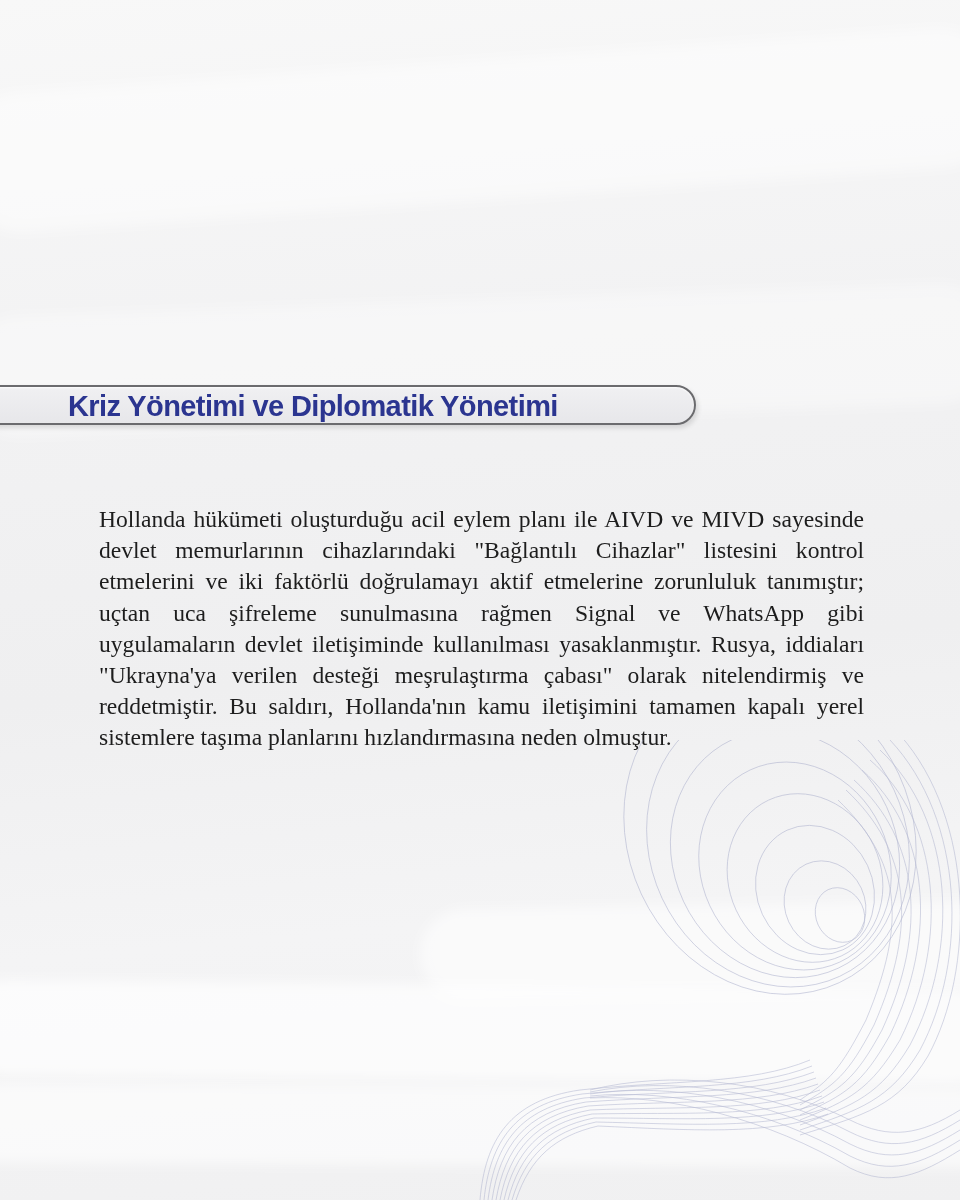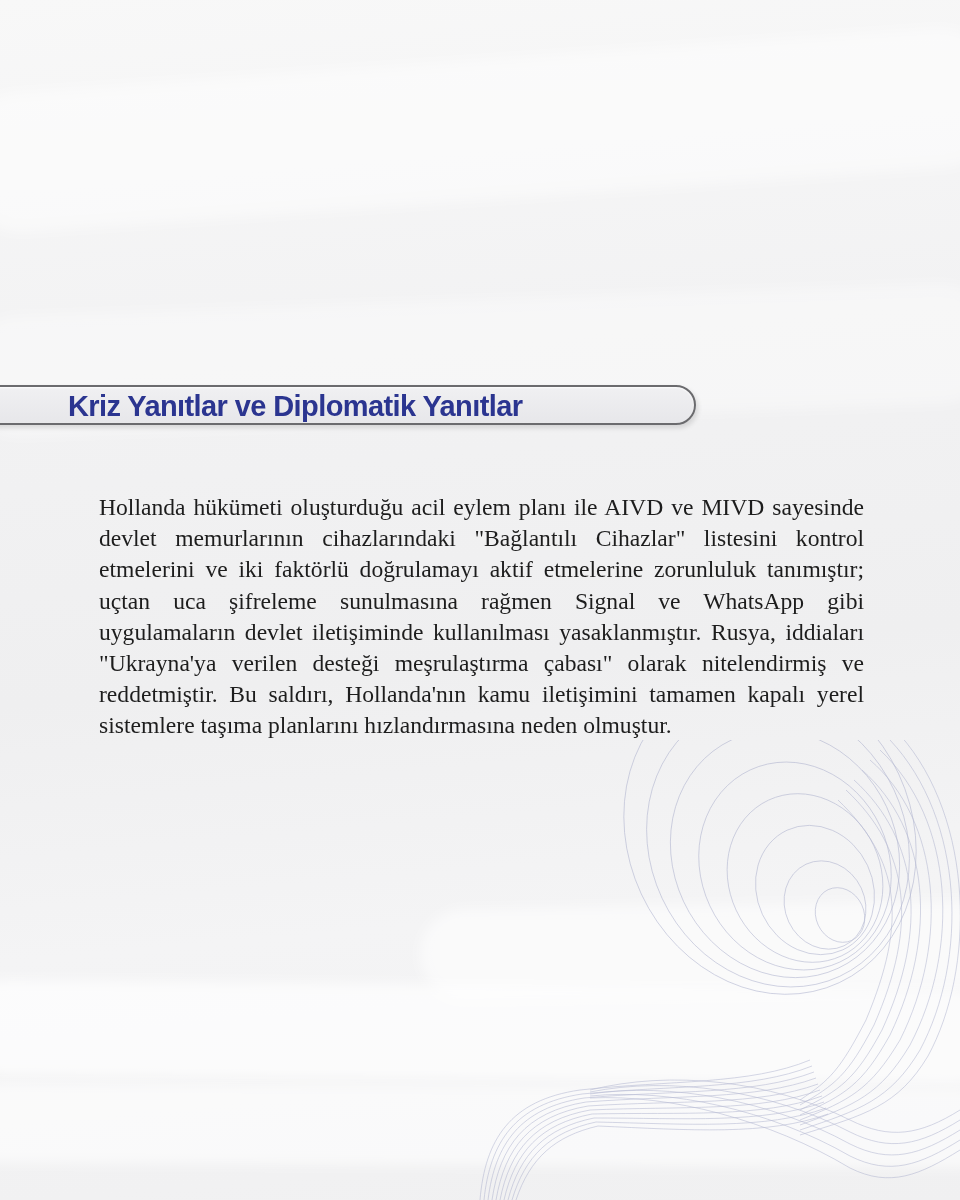--- a/index.html
+++ b/index.html
@@ -50,21 +50,21 @@
       font-size: 29px;
       letter-spacing: -0.6px;
       color: #2b3590;
       line-height: 36px;
       white-space: nowrap;
     }
 
     .body-text {
       position: absolute;
       left: 99px;
-      top: 492px;
+      top: 504px;
       width: 765px;
       font-family: "Liberation Serif", serif;
       font-size: 23.6px;
       line-height: 31.2px;
       color: #1d1d1d;
       text-align: justify;
       margin: 0;
     }
 
     .wave-art {
@@ -79,21 +79,21 @@
 </head>
 <body>
 
 <div class="bg-band band-5"></div>
 <div class="bg-band band-4"></div>
 <div class="bg-band band-1"></div>
 <div class="bg-band band-2"></div>
 <div class="bg-band band-3"></div>
 
 <div class="title-pill">
-  <span class="title-text">Kriz Yanıtlar ve Diplomatik Yanıtlar</span>
+  <span class="title-text">Kriz Yönetimi ve Diplomatik Yönetimi</span>
 </div>
 
 <p class="body-text">Hollanda hükümeti oluşturduğu acil eylem planı ile AIVD ve MIVD sayesinde devlet memurlarının cihazlarındaki "Bağlantılı Cihazlar" listesini kontrol etmelerini ve iki faktörlü doğrulamayı aktif etmelerine zorunluluk tanımıştır; uçtan uca şifreleme sunulmasına rağmen Signal ve WhatsApp gibi uygulamaların devlet iletişiminde kullanılması yasaklanmıştır. Rusya, iddiaları "Ukrayna'ya verilen desteği meşrulaştırma çabası" olarak nitelendirmiş ve reddetmiştir. Bu saldırı, Hollanda'nın kamu iletişimini tamamen kapalı yerel sistemlere taşıma planlarını hızlandırmasına neden olmuştur.</p>
 
 <svg class="wave-art" viewBox="0 0 490 460" xmlns="http://www.w3.org/2000/svg">
   <g fill="none" stroke="#a3a8c8" stroke-width="0.6" opacity="0.75">
 
     <ellipse cx="355" cy="165" rx="40" ry="45" transform="rotate(-25 355 165)"></ellipse>
     <ellipse cx="345" cy="150" rx="58" ry="66" transform="rotate(-25 345 150)"></ellipse>
     <ellipse cx="335" cy="138" rx="76" ry="86" transform="rotate(-25 335 138)"></ellipse>

